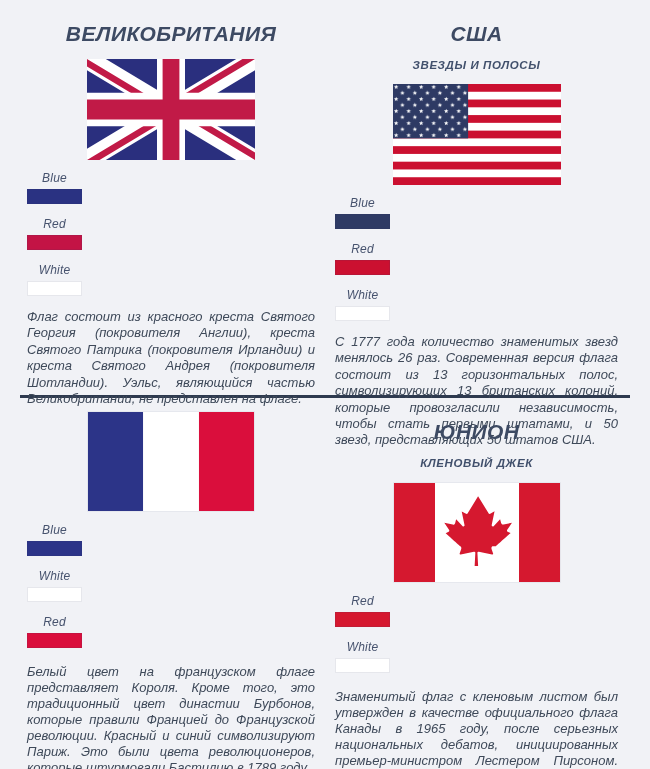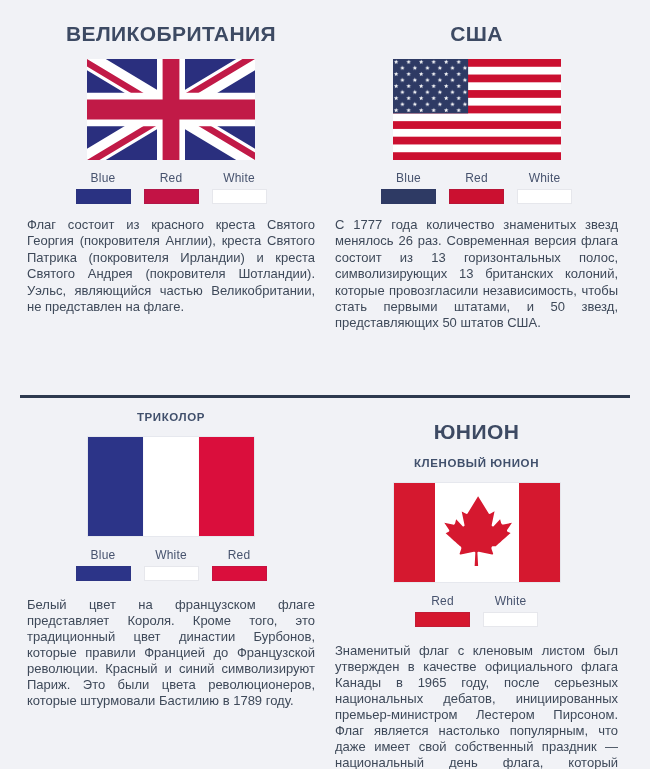--- a/index.html
+++ b/index.html
@@ -1,21 +1,21 @@
 <!DOCTYPE html>
 <html lang="ru"><head>
 <meta charset="utf-8">
 <style>
   html, body { margin: 0; padding: 0; }
   body {
     width: 650px; height: 769px;
     font-family: "Liberation Sans", "DejaVu Sans", sans-serif;
     background: #f1f2f6;
   }
-  .page { width: 650px; height: 769px; background: #f1f2f6; overflow: hidden; }
+  .page { width: 650px; height: 769px; background: #f1f2f6; overflow: hidden; font-style: italic; }
   .row { display: flex; }
   .row1 { height: 395px; }
   .cell { width: 325px; box-sizing: border-box; }
   .cell.l { padding: 0 10px 0 27px; }
   .cell.r { padding: 0 32px 0 10px; }
 
   .title {
     margin: 22px 0 0; text-align: center;
     font-size: 21px; font-weight: bold; color: #3d4a63;
     letter-spacing: 0.4px;
@@ -24,21 +24,21 @@
     margin: 13px 0 0; text-align: center;
     font-size: 11.5px; font-weight: bold; color: #41506c;
     letter-spacing: 0.6px;
   }
   .flag {
     width: 168px; height: 101px; margin: 13px auto 0;
     line-height: 0;
   }
   .flag svg { width: 100%; height: 100%; display: block; }
 
-  .swatches { margin-top: 11px; display: flex; justify-content: center; gap: 13px; }
+  .swatches { margin-top: 11px; display: flex; justify-content: center; gap: 13px; flex-direction: column; }
   .swatch { width: 55px; text-align: center; }
   .swatch-label {
     font-size: 12px; color: #47536e; margin-bottom: 4px;
     letter-spacing: 0.2px;
   }
   .swatch-box {
     height: 15px; box-sizing: border-box;
     border: 1px solid rgba(50,60,100,0.12);
   }
 
@@ -86,20 +86,21 @@
         <div class="swatch">
           <div class="swatch-label">White</div>
           <div class="swatch-box" style="background-color: rgb(255, 255, 255);"></div>
         </div>
       </div>
       <p class="desc">Флаг состоит из красного креста Святого Георгия (покровителя Англии), креста Святого Патрика (покровителя Ирландии) и креста Святого Андрея (покровителя Шотландии). Уэльс, являющийся частью Великобритании, не представлен на флаге.</p>
     </section>
 
     <section class="cell r">
       <h1 class="title">США</h1>
+      <h2 class="subtitle">ЗВЕЗДЫ И ПОЛОСЫ</h2>
       <div class="flag">
         <svg viewBox="0 0 170 100" preserveAspectRatio="none">
           <defs>
             <path id="st" d="M0,-2.4 L0.59,-0.81 2.28,-0.74 0.95,0.31 1.41,1.94 0,1 -1.41,1.94 -0.95,0.31 -2.28,-0.74 -0.59,-0.81 Z" fill="#ffffff"></path>
             <pattern id="stars" width="12.666" height="11.97" patternUnits="userSpaceOnUse">
               <use href="#st" x="3.17" y="2.99"></use>
               <use href="#st" x="9.5" y="8.98"></use>
             </pattern>
           </defs>
           <rect width="170" height="100" fill="#ffffff"></rect>
@@ -130,21 +131,20 @@
       </div>
       <p class="desc">С 1777 года количество знаменитых звезд менялось 26 раз. Современная версия флага состоит из 13 горизонтальных полос, символизирующих 13 британских колоний, которые провозгласили независимость, чтобы стать первыми штатами, и 50 звезд, представляющих 50 штатов США.</p>
     </section>
   </div>
 
   <div class="divider"></div>
 
   <div class="row row2">
 
     <section class="cell l">
-      <h2 class="subtitle">ТРИКОЛОР</h2>
       <div class="flag">
         <svg viewBox="0 0 170 100" preserveAspectRatio="none">
           <rect width="170" height="100" fill="#ffffff"></rect>
           <rect width="56.7" height="100" fill="#2c3488"></rect>
           <rect x="113.3" width="56.7" height="100" fill="#da0e3c"></rect>
           <rect x="0.5" y="0.5" width="169" height="99" fill="none" stroke="#e6e8ee" stroke-width="1"></rect>
         </svg>
       </div>
       <div class="swatches">
         <div class="swatch">
@@ -158,21 +158,21 @@
         <div class="swatch">
           <div class="swatch-label">Red</div>
           <div class="swatch-box" style="background-color: rgb(218, 14, 60);"></div>
         </div>
       </div>
       <p class="desc">Белый цвет на французском флаге представляет Короля. Кроме того, это традиционный цвет династии Бурбонов, которые правили Францией до Французской революции. Красный и синий символизируют Париж. Это были цвета революционеров, которые штурмовали Бастилию в 1789 году.</p>
     </section>
 
     <section class="cell r">
       <h1 class="title">ЮНИОН</h1>
-      <h2 class="subtitle">КЛЕНОВЫЙ ЮНИОН</h2>
+      <h2 class="subtitle">КЛЕНОВЫЙ ДЖЕК</h2>
       <div class="flag">
         <svg viewBox="0 0 170 100" preserveAspectRatio="none">
           <rect width="170" height="100" fill="#ffffff"></rect>
           <rect width="42.5" height="100" fill="#d5182f"></rect>
           <rect x="127.5" width="42.5" height="100" fill="#d5182f"></rect>
           <g transform="translate(50,14) scale(0.141)">
             <path fill="#d5182f" d="M383.8 351.7c2.5-2.5 105.2-92.4 105.2-92.4l-17.5-7.5c-10-5-10-10-5-17.5l32.5-47.5-60 12.5c-10 2.5-15-2.5-17.5-10l-7.5-27.5-44.9 47.4c-7.5 7.5-17.5 2.5-15-7.5l20-95-27.5 15c-7.5 5-12.5 5-17.5-5L256 0l-72.5 117.2c-5 10-10 10-17.5 5l-27.5-15 20 95c2.5 10-7.5 15-15 7.5l-44.9-47.4-7.5 27.5c-2.5 7.5-7.5 12.5-17.5 10l-60-12.5 32.5 47.5c5 7.5 5 12.5-5 17.5l-17.5 7.5s102.7 89.9 105.2 92.4c5 5 10 7.5 5 22.5l-10 27.5c-2.5 5 2.5 10 7.5 7.5l95-20c5 0 10 2.5 10 7.5l-5 92.5h25l-5-92.5c0-5 5-7.5 10-7.5l95 20c5 2.5 10-2.5 7.5-7.5l-10-27.5c-5-15 0-17.5 5-22.5z"></path>
           </g>
           <rect x="0.5" y="0.5" width="169" height="99" fill="none" stroke="#e6e8ee" stroke-width="1"></rect>
         </svg>

